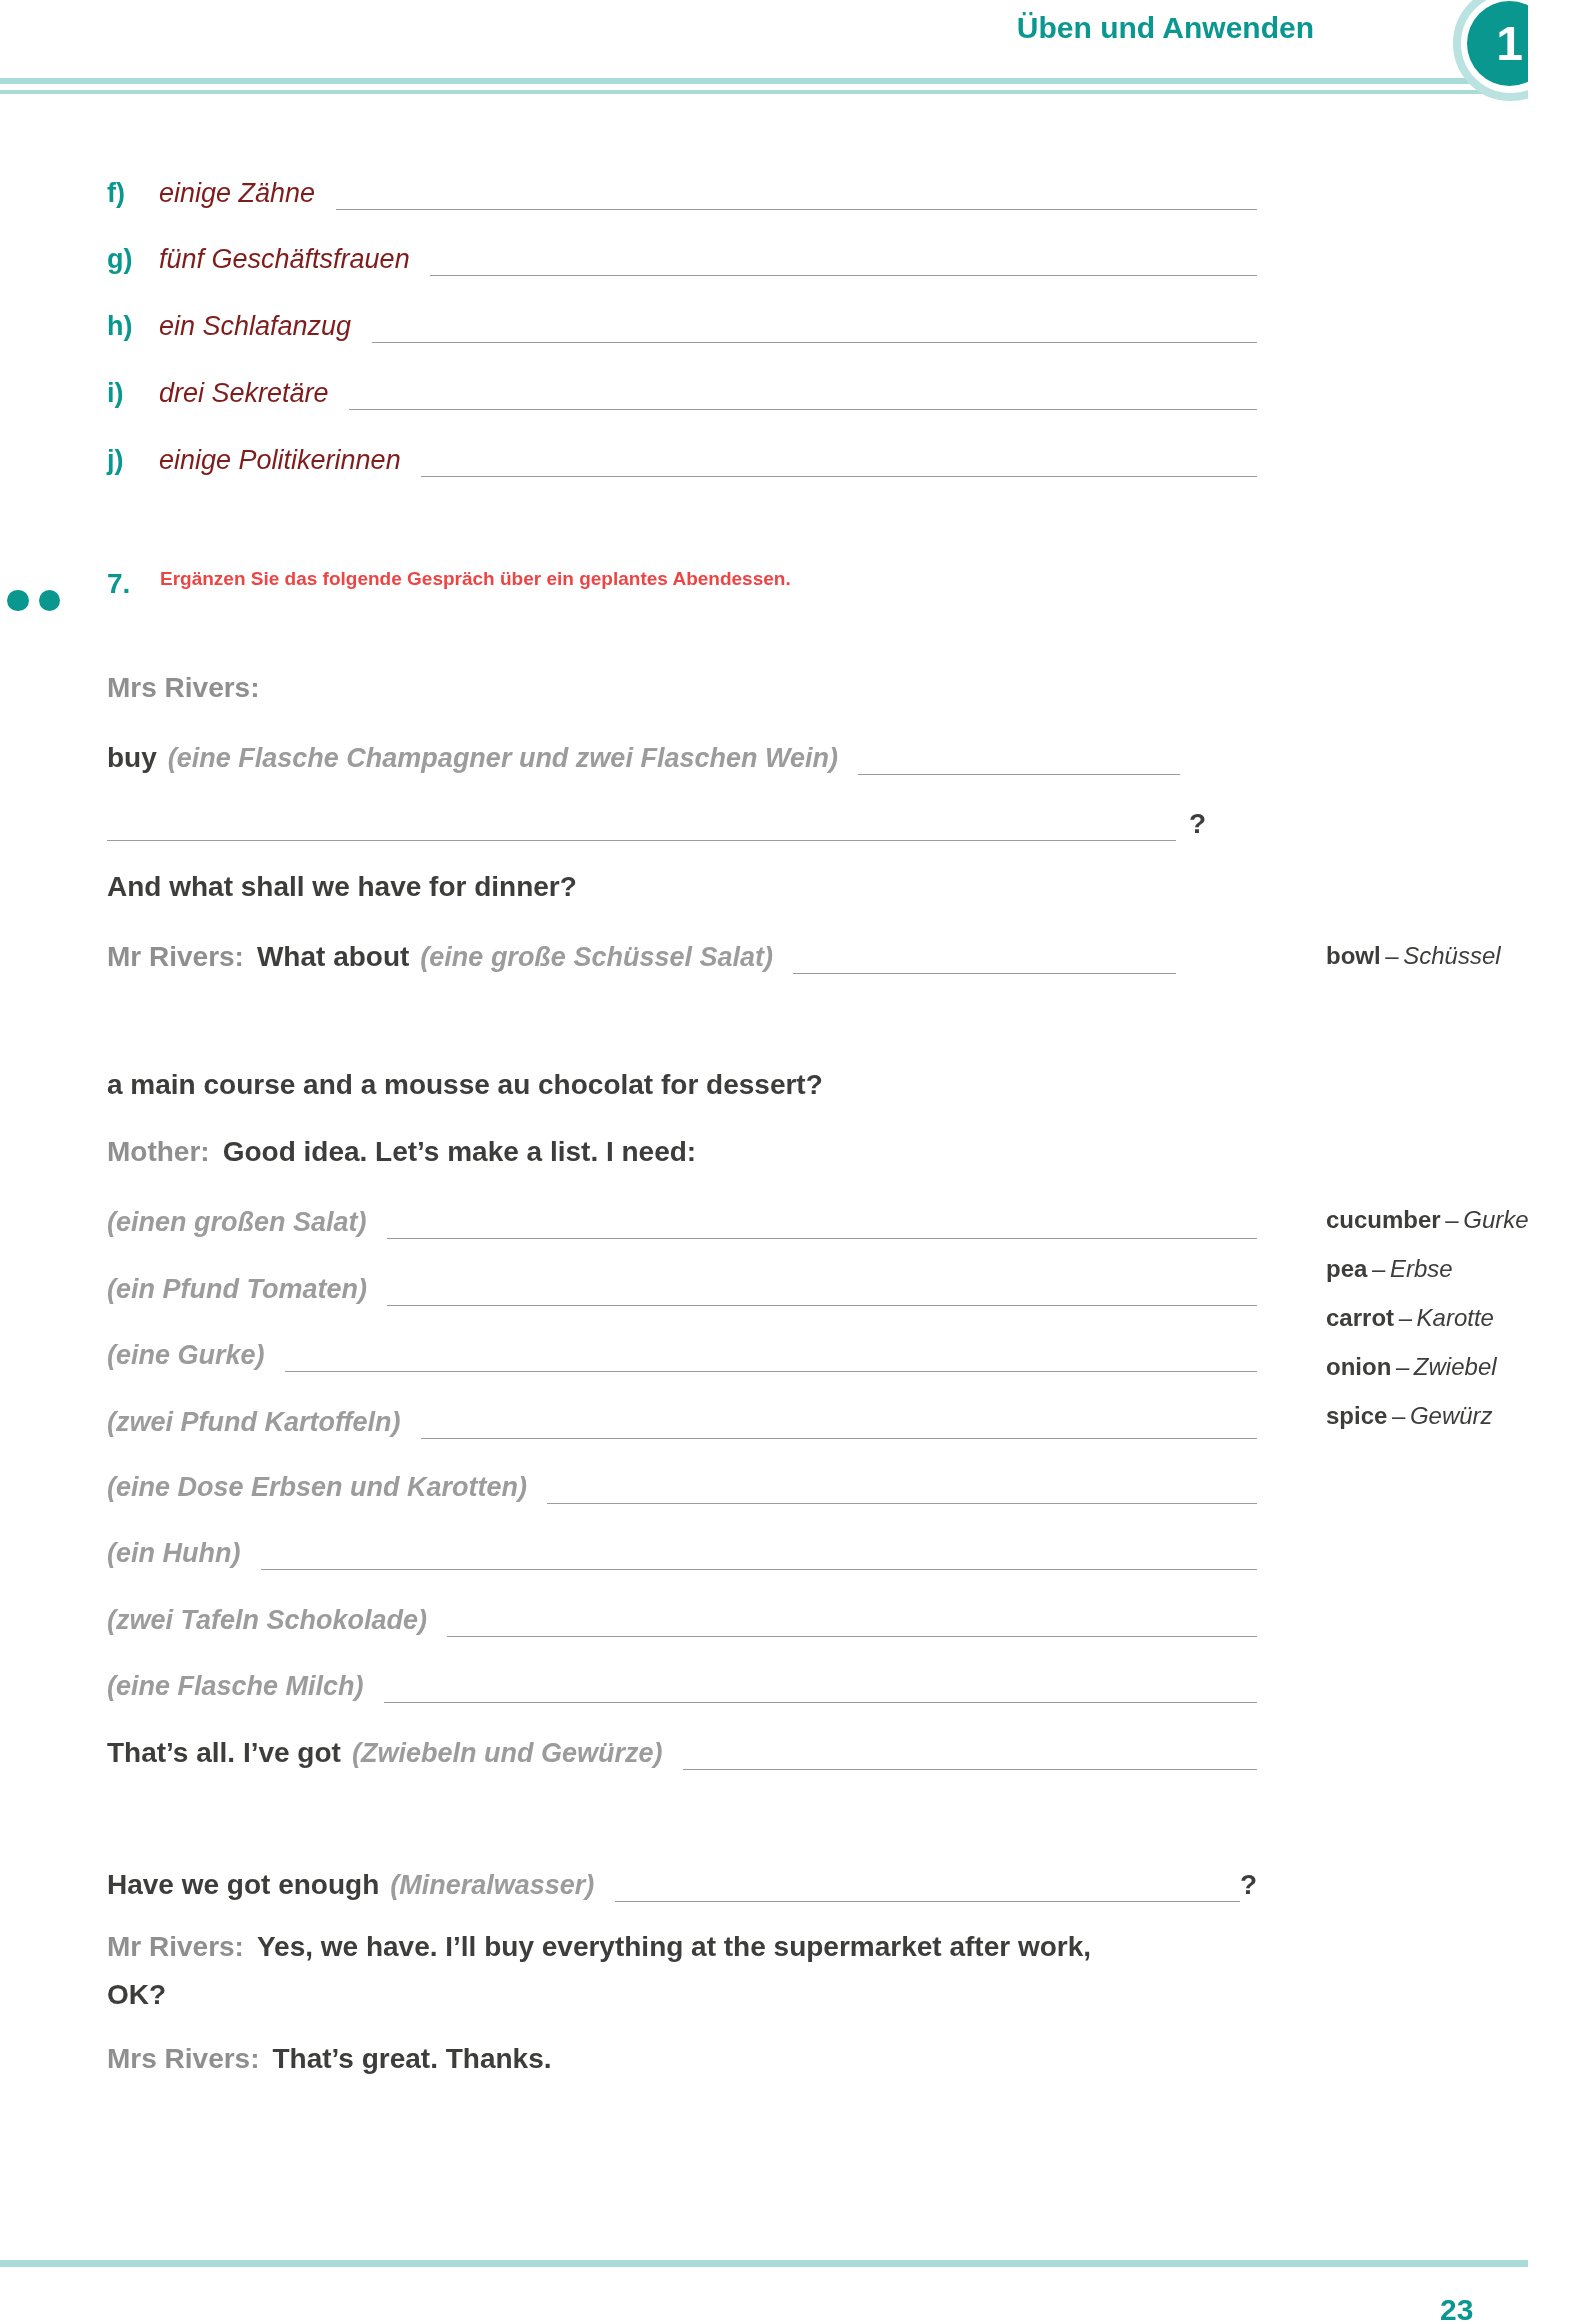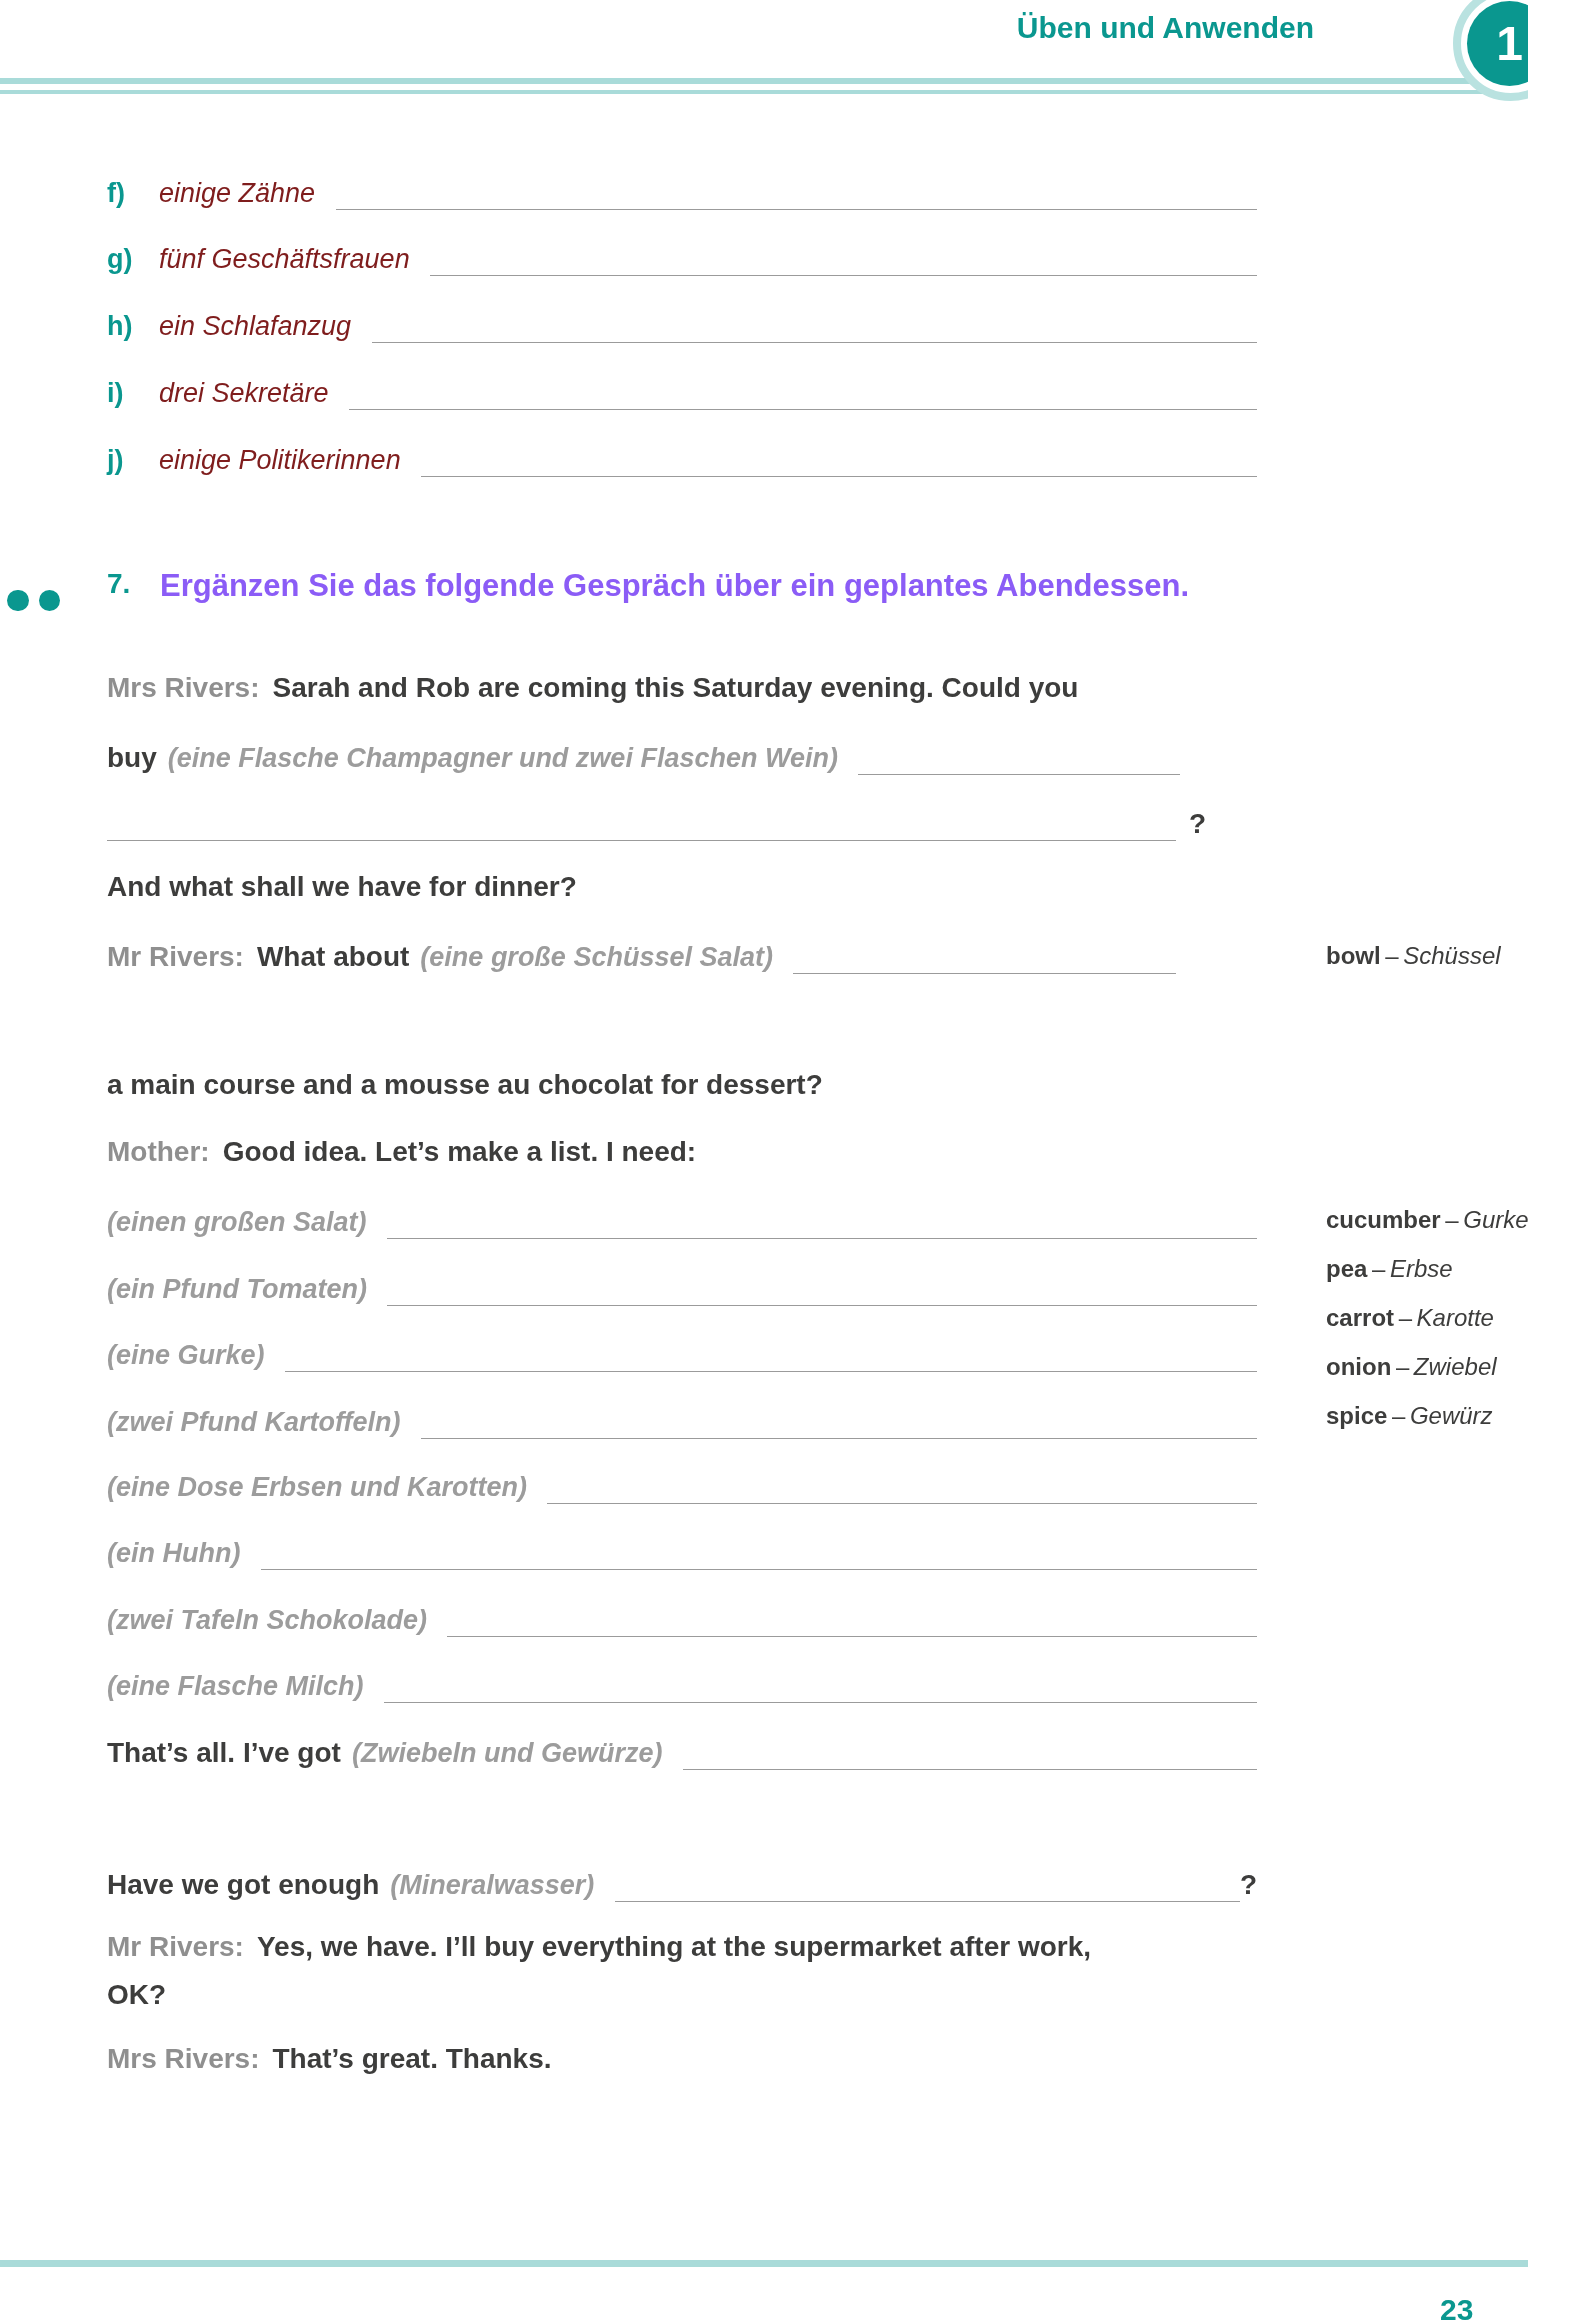--- a/index.html
+++ b/index.html
@@ -35,21 +35,21 @@
 
   .blank {
     flex:1 1 auto; height:28px; border-bottom:1.9px solid #9b9b9b;
     position:relative; top:8.3px; margin-left:20.4px; min-width:37px;
   }
   .blank.first { margin-left:0; }
   .blank.fixed { flex:0 0 auto; }
 
   .dot { position:absolute; width:21.3px; height:21.3px; border-radius:50%; background:#0a978f; }
   .ex-num { position:absolute; left:107px; top:568px; color:#0a978f; font-weight:bold; font-size:28px; }
-  .ex-instr { position:absolute; left:160px; top:568px; font-weight:bold; font-size:31px; color:#8b5cf6; width:1113px; }
+  .ex-instr { position:absolute; left:160px; top:568px; font-weight:bold; font-size:19px; color:#ef4444; width:1113px; }
 
   .drow {
     position:absolute; left:107px; width:1150px; height:43px;
     display:flex; align-items:baseline; font-size:28px; color:#3d3d3c; white-space:nowrap;font-weight:bold;
   }
   .speaker { color:#8f8f8f; margin-right:13px; }
   .hint { font-style:italic; color:#9c9c9c; font-size:27px; margin-left:11px; }
   .hint.first { margin-left:0; }
   .after-blank { margin-left:22px; }
   .q { margin-left:13px; }
@@ -103,21 +103,20 @@
     <span class="blank"></span>
   </div>
 
   <div class="dot" style="left:7.4px; top:590px"></div>
   <div class="dot" style="left:39px; top:590px"></div>
   <div class="ex-num">7.</div>
   <div class="ex-instr">Ergänzen Sie das folgende Gespräch über ein geplantes Abendessen.</div>
 
   <div class="drow" style="top:672px">
     <span class="speaker">Mrs Rivers:</span>
-    <span>Sarah and Rob are coming this Saturday evening. Could you</span>
   </div>
 
   <div class="drow" style="top:738px; width:1073px">
     <span>buy</span>
     <span class="hint">(eine Flasche Champagner und zwei Flaschen Wein)</span>
     <span class="blank"></span>
   </div>
 
   <div class="drow" style="top:804px; width:1099px">
     <span class="blank first"></span>

